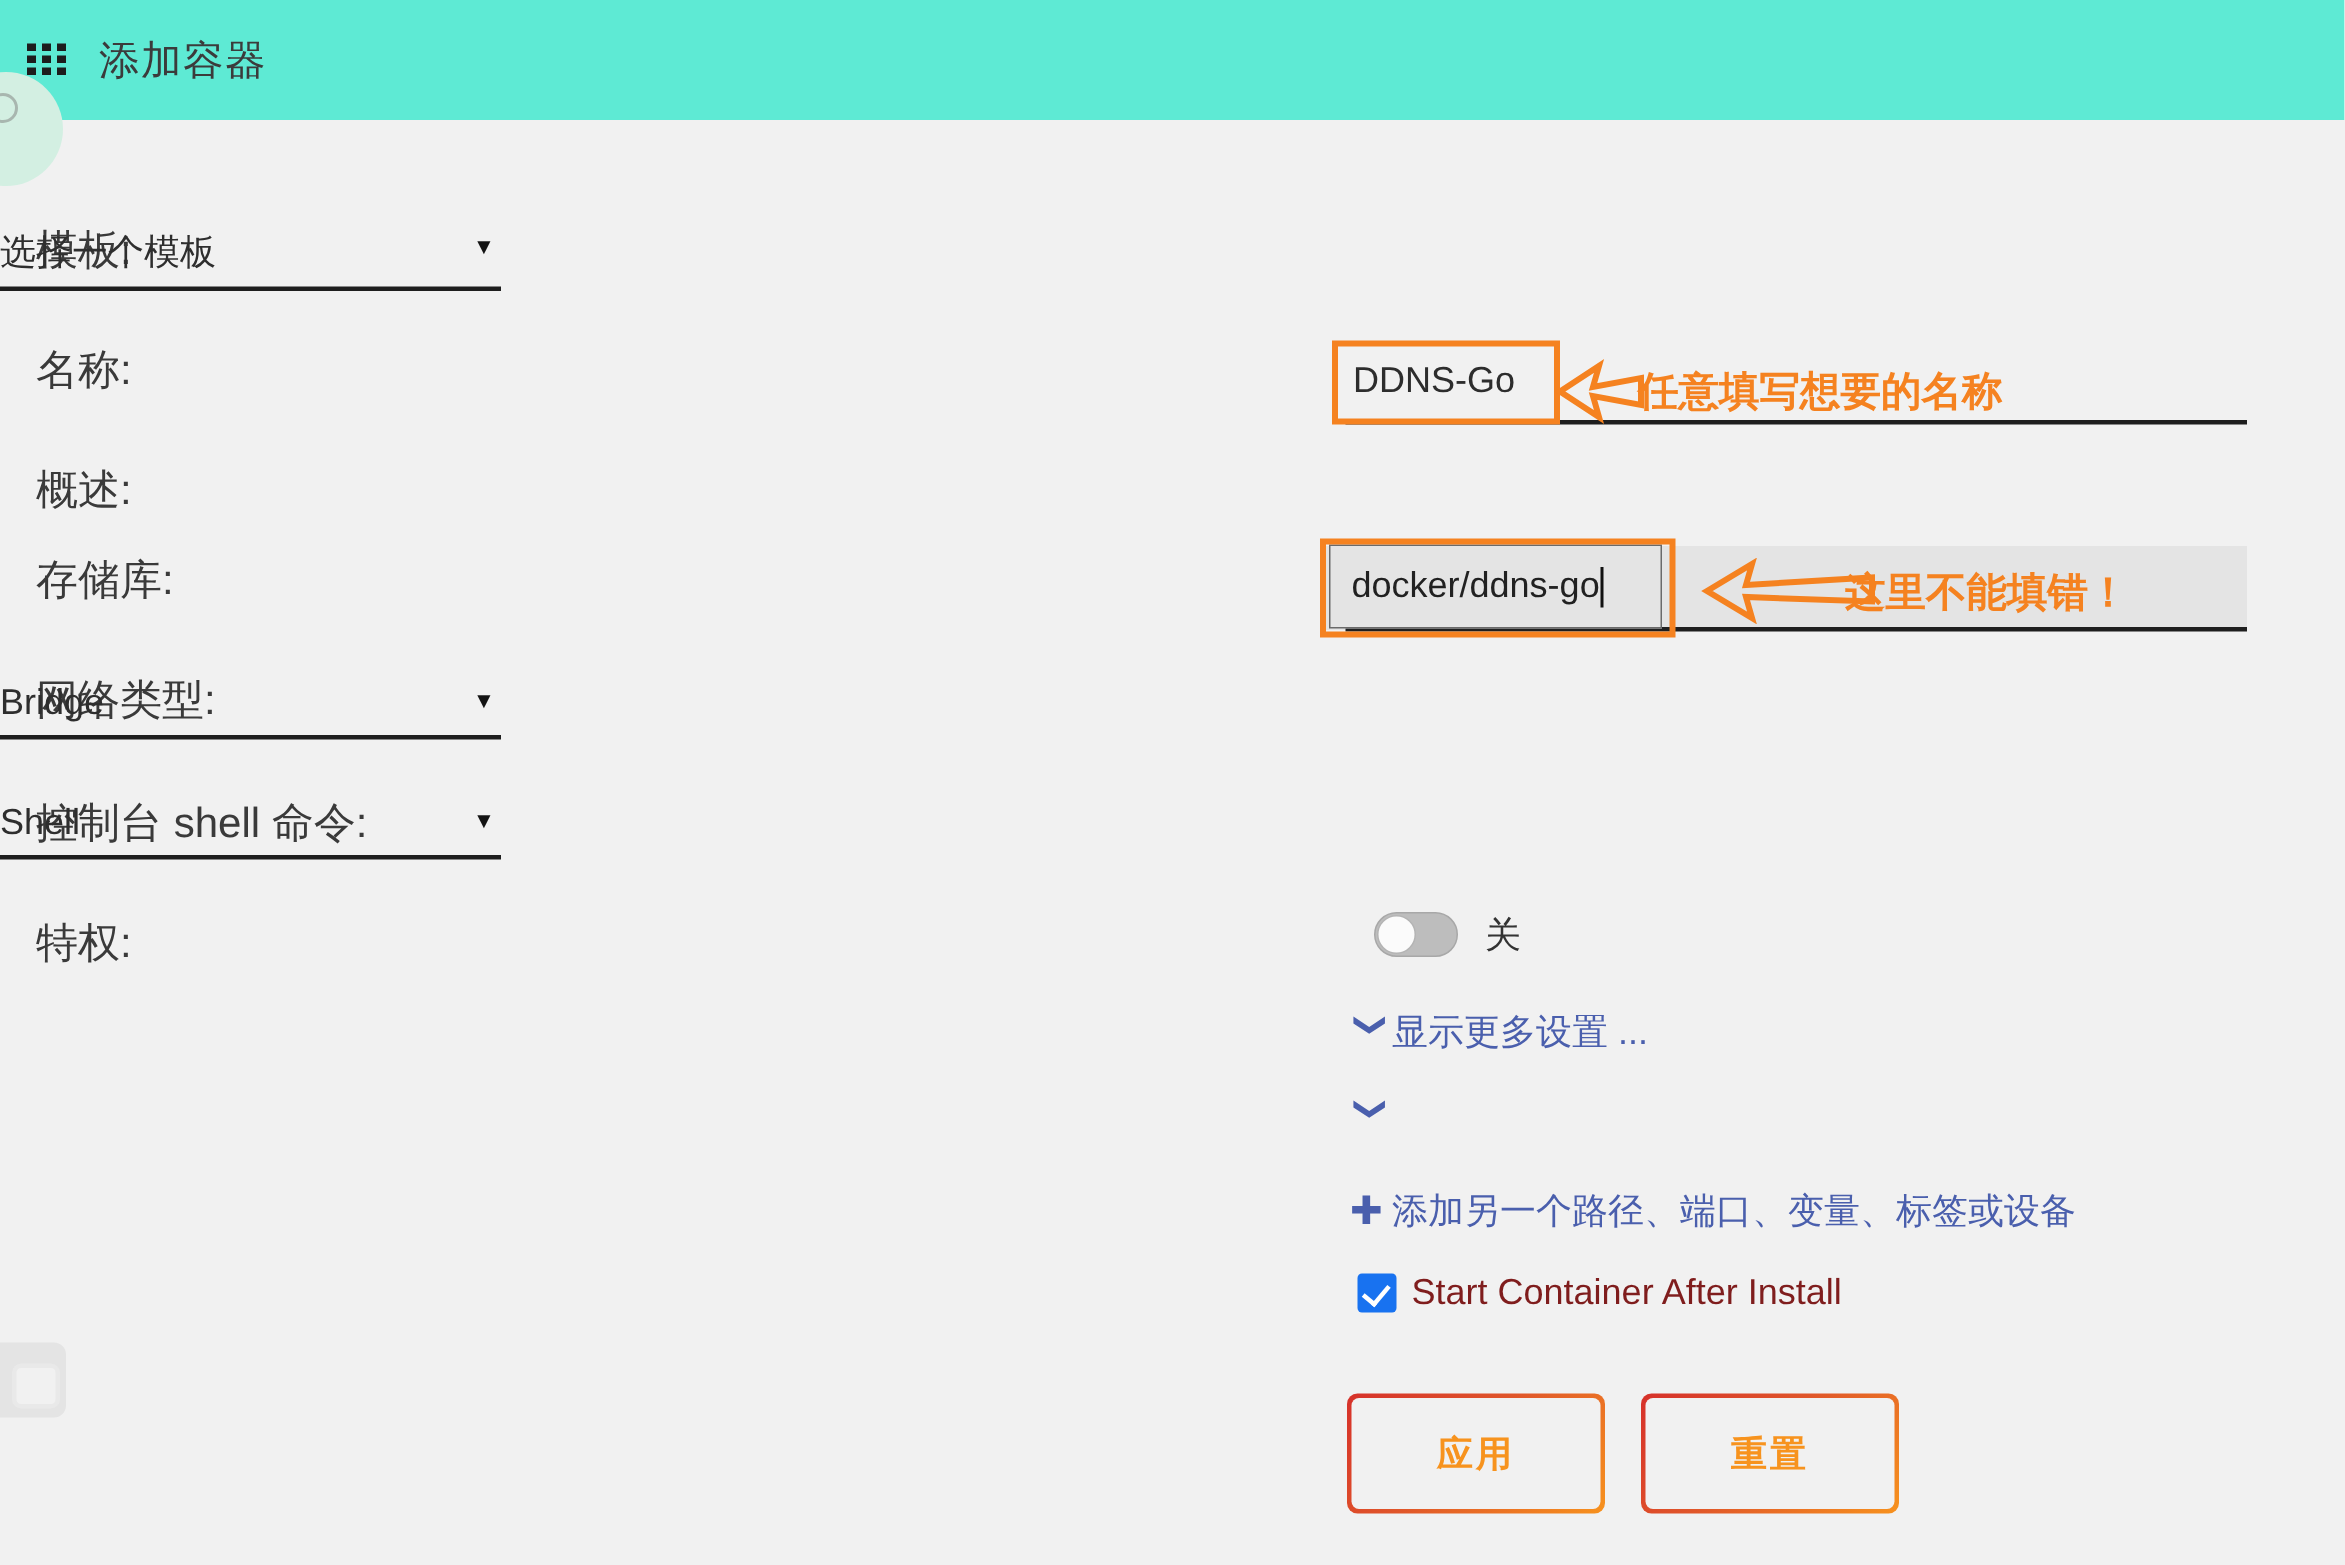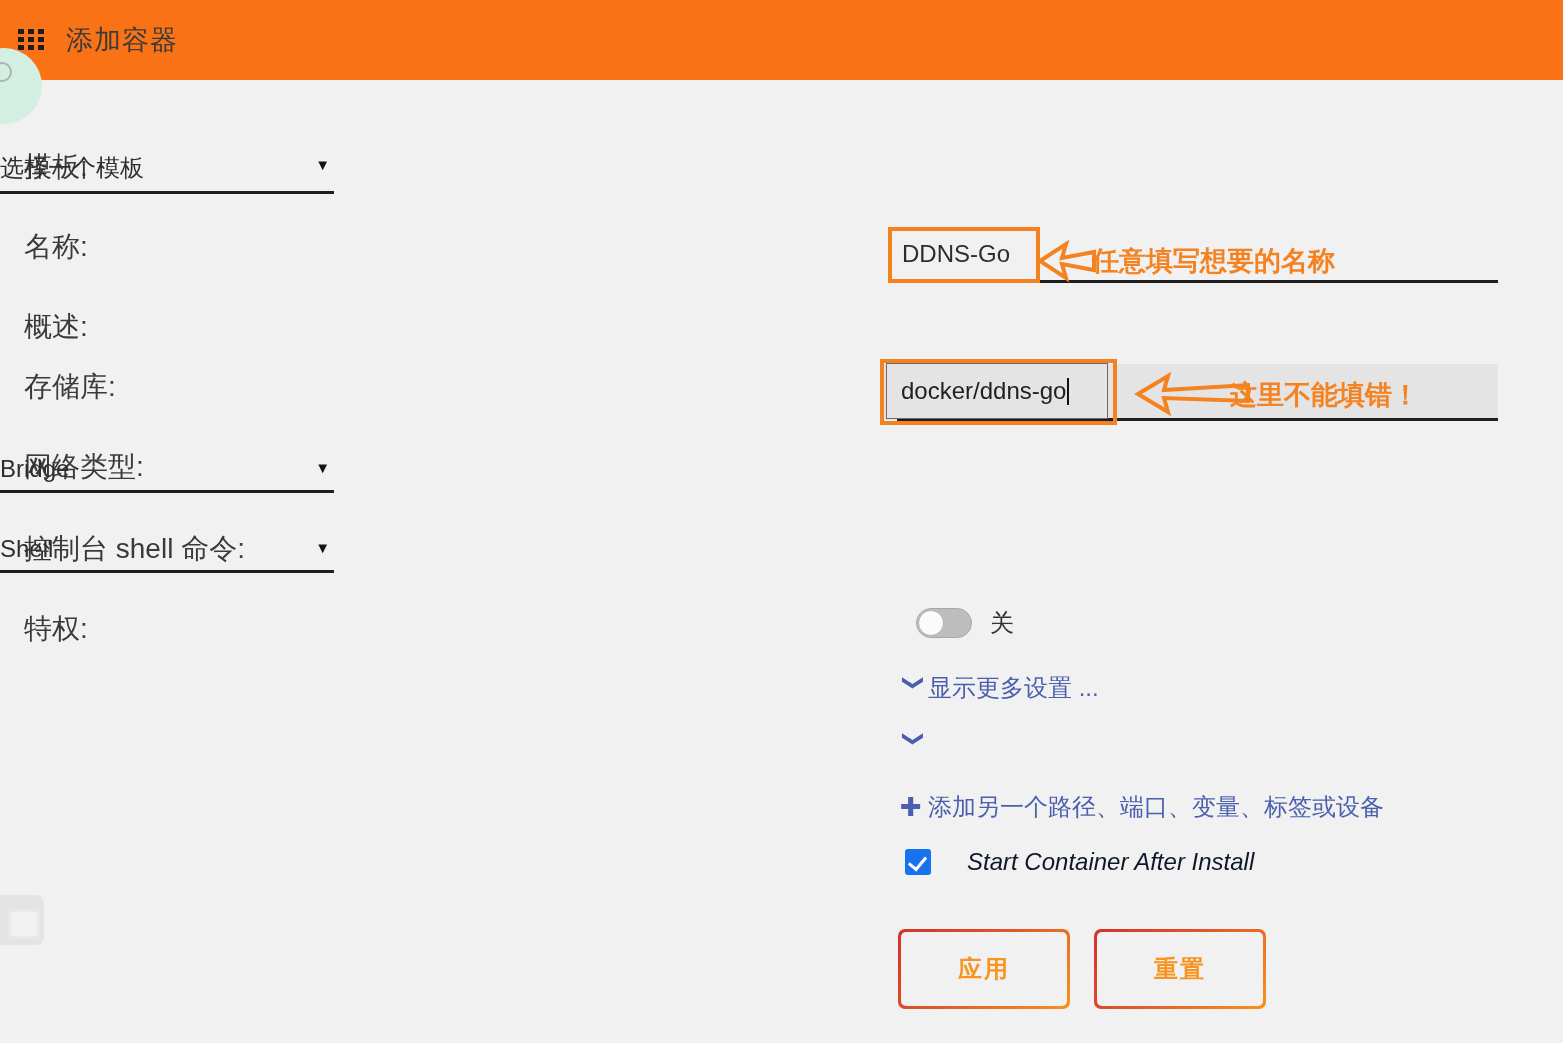--- a/index.html
+++ b/index.html
@@ -9,21 +9,21 @@
     width: 1563px; height: 1043px;
     background: #f1f1f1;
     font-family: "Liberation Sans", "DejaVu Sans", sans-serif;
     overflow: hidden;
     position: relative;
   }
 
   
   #titlebar {
     position: absolute; left: 0; top: 0; width: 1563px; height: 80px;
-    background: #f97316;
+    background: #5eead4;
     display: flex; align-items: center;
   }
   #grid-icon {
     width: 26px; height: 22px;
     margin-left: 18px;
     display: grid;
     grid-template-columns: repeat(3, 6px);
     grid-template-rows: repeat(3, 5px);
     gap: 3px 4px;
   }
@@ -176,24 +176,23 @@
   }
   #checkbox:after {
     content: "";
     position: absolute; left: 7px; top: 4px;
     width: 8px; height: 14px;
     border: 3px solid #fff;
     border-top: none; border-left: none;
     transform: rotate(40deg);
   }
   #checkbox-label {
-    margin-left: 36px;
+    margin-left: 10px;
     font-size: 24px;
-    color: #0f172a;
-    font-style: italic;
+    color: #7f1d1d;
   }
 
   
   .gbtn {
     position: absolute;
     top: 929px;
     height: 80px;
     border-radius: 7px;
     padding: 3px;
     background: linear-gradient(135deg, #d6312a 0%, #e0562a 45%, #f7921e 100%);

